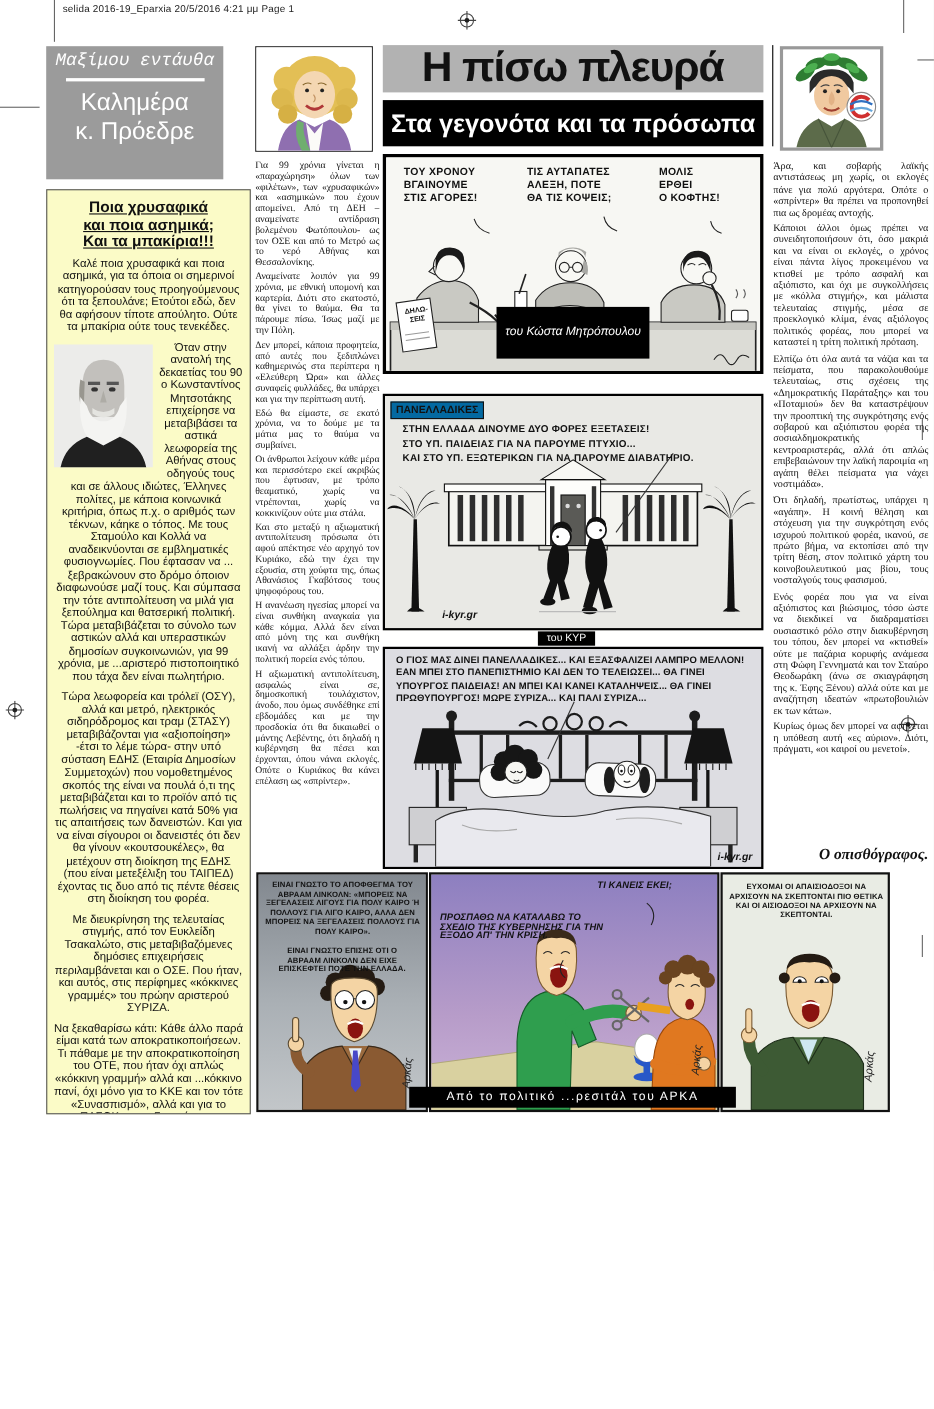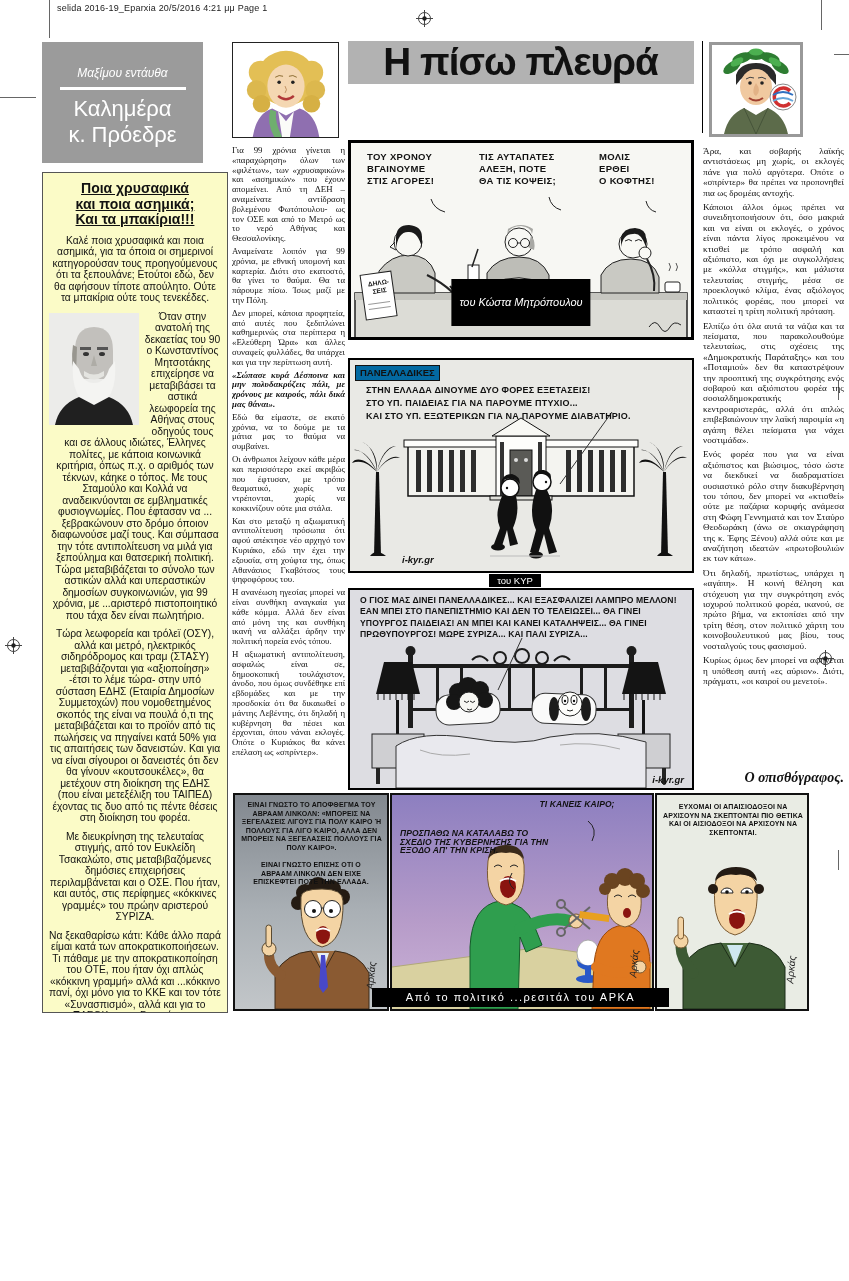--- a/index.html
+++ b/index.html
@@ -6,21 +6,21 @@
   *{box-sizing:border-box;}
   .page{position:relative;width:849px;height:1281px;background:#fff;margin:0 auto;
         font-family:"Liberation Sans",sans-serif;color:#111;overflow:hidden;}
   .abs{position:absolute;}
   .mark{background:#666;}
   .reg{position:absolute;}
   
   .print-header{left:57px;top:3px;font-size:9px;color:#222;letter-spacing:.2px;}
   
   .masthead{left:42px;top:42px;width:161px;height:121px;background:#9b9b9b;text-align:center;color:#fff;}
-  .masthead .kicker{font-family:Liberation Sans, sans-serif;font-style:italic;font-size:12px;margin-top:24px;}
+  .masthead .kicker{font-family:Liberation Mono, monospace;font-style:italic;font-size:16px;margin-top:4px;}
   .masthead .rule{width:126px;height:3px;background:#fff;margin:7px auto 6px;}
   .masthead .title{font-size:22px;font-weight:normal;line-height:26px;white-space:pre-line;}
   
   .ybox{left:42px;top:172px;width:186px;height:841px;background:#fbfbc7;border:1px solid #555;
         padding:8px 6px 6px;text-align:center;overflow:hidden;}
   .ybox .ytitle{font-size:14px;font-weight:bold;line-height:15.5px;white-space:pre-line;margin-bottom:4px;text-decoration:underline;}
   .ybox .p{font-size:10.3px;line-height:11.5px;margin-top:7px;}
   .photo{float:left;width:90px;height:112px;margin:2px 5px 2px 0;}
   
   .midcol{left:232px;top:42px;width:113px;}
@@ -159,31 +159,33 @@
       <path d="M53,44 q3,4 0,7" stroke="#c09060" fill="none"></path>
       <path d="M46,54 Q54,61 62,54" stroke="#b03838" stroke-width="2.5" fill="none"></path>
       <path d="M20,96 Q24,72 40,67 L54,74 L68,67 Q84,72 88,96 Z" fill="#8f6fb0"></path>
       <path d="M38,68 Q34,82 42,96 L50,96 Q42,80 44,70 Z" fill="#6fae6f"></path>
       <path d="M46,70 L54,80 L62,70 L58,96 L50,96 Z" fill="#fbfbf8"></path>
     </svg>
     <div class="midtext">
       <div class="p">Για 99 χρόνια γίνεται η «παραχώρηση» όλων των «φιλέτων», των «χρυσαφικών» και «ασημικών» που έχουν απομείνει. Από τη ΔΕΗ –αναμείνατε αντίδραση βολεμένου Φωτόπουλου- ως τον ΟΣΕ και από το Μετρό ως το νερό Αθήνας και Θεσσαλονίκης.</div>
       <div class="p">Αναμείνατε λοιπόν για 99 χρόνια, με εθνική υπομονή και καρτερία. Διότι στο εκατοστό, θα γίνει το θαύμα. Θα τα πάρουμε πίσω. Ίσως μαζί με την Πόλη.</div>
       <div class="p">Δεν μπορεί, κάποια προφητεία, από αυτές που ξεδιπλώνει καθημερινώς στα περίπτερα η «Ελεύθερη Ώρα» και άλλες συναφείς φυλλάδες, θα υπάρχει και για την περίπτωση αυτή.</div>
-      <div class="quote">«Σώπασε κυρά Δέσποινα και μην πολυδακρύζεις πάλι, με χρόνους με καιρούς, πάλι δικά μας θάναι».</div>
       <div class="p">Εδώ θα είμαστε, σε εκατό χρόνια, να το δούμε με τα μάτια μας το θαύμα να συμβαίνει.</div>
       <div class="p">Οι άνθρωποι λείχουν κάθε μέρα και περισσότερο εκεί ακριβώς που έφτυσαν, με τρόπο θεαματικό, χωρίς να ντρέπονται, χωρίς να κοκκινίζουν ούτε μια στάλα.</div>
       <div class="p">Και στο μεταξύ η αξιωματική αντιπολίτευση πρόσωπα ότι αφού απέκτησε νέο αρχηγό τον Κυριάκο, εδώ την έχει την εξουσία, στη χούφτα της, όπως Αθανάσιος Γκαβότσος τους ψηφοφόρους του.</div>
       <div class="p">Η ανανέωση ηγεσίας μπορεί να είναι συνθήκη αναγκαία για κάθε κόμμα. Αλλά δεν είναι από μόνη της και συνθήκη ικανή να αλλάξει άρδην την πολιτική πορεία ενός τόπου.</div>
       <div class="p">Η αξιωματική αντιπολίτευση, ασφαλώς είναι σε, δημοσκοπική τουλάχιστον, άνοδο, που όμως συνδέθηκε επί εβδομάδες και με την προσδοκία ότι θα δικαιωθεί ο μάντης Λεβέντης, ότι δηλαδή η κυβέρνηση θα πέσει και έρχονται, όπου νάναι εκλογές. Οπότε ο Κυριάκος θα κάνει επέλαση ως «σπρίντερ».</div>
     </div>
   </div>
 
   <div class="abs hdr-gray">
     <span>Η πίσω πλευρά</span>
+  </div>
+  <div class="abs hdr-black">
+    <span>Στα γεγονότα και τα πρόσωπα</span>
   </div>
   <div class="abs vrule"></div>
 
   <div class="abs cartoon c1">
     <svg width="340" height="206" viewBox="0 0 340 206">
       <rect width="340" height="206" fill="#f7f7f3"></rect>
       <rect x="4" y="150" width="332" height="46" fill="#dcdcd6" stroke="#222" stroke-width="1.5"></rect>
       <rect x="4" y="150" width="332" height="7" fill="#c6c6c0"></rect>
       <path d="M80,56 q3,10 14,13" stroke="#222" fill="none"></path>
       <path d="M198,54 q2,10 12,13" stroke="#222" fill="none"></path>
@@ -401,22 +403,22 @@
       <path d="M32,63 L44,89 M56,63 L44,89" stroke="#46543a" fill="none"></path>
       <circle cx="71" cy="52" r="13" fill="#fff" stroke="#888"></circle>
       <path d="M78,46 A9,9 0 1 0 78,58" stroke="#d03030" stroke-width="3.5" fill="none"></path>
       <path d="M61,50 Q71,44 81,50" stroke="#3070c0" stroke-width="2" fill="none"></path>
       <path d="M61,56 Q71,50 81,56" stroke="#66a6da" stroke-width="2" fill="none"></path>
     </svg>
     <div class="righttext">
       <div class="p">Άρα, και σοβαρής λαϊκής αντιστάσεως μη χωρίς, οι εκλογές πάνε για πολύ αργότερα. Οπότε ο «σπρίντερ» θα πρέπει να προπονηθεί πια ως δρομέας αντοχής.</div>
       <div class="p">Κάποιοι άλλοι όμως πρέπει να συνειδητοποιήσουν ότι, όσο μακριά και να είναι οι εκλογές, ο χρόνος είναι πάντα λίγος προκειμένου να κτισθεί με τρόπο ασφαλή και αξιόπιστο, και όχι με συγκολλήσεις με «κόλλα στιγμής», και μάλιστα τελευταίας στιγμής, μέσα σε προεκλογικό κλίμα, ένας αξιόλογος πολιτικός φορέας, που μπορεί να καταστεί η τρίτη πολιτική πρόταση.</div>
       <div class="p">Ελπίζω ότι όλα αυτά τα νάζια και τα πείσματα, που παρακολουθούμε τελευταίως, στις σχέσεις της «Δημοκρατικής Παράταξης» και του «Ποταμιού» δεν θα καταστρέψουν την προοπτική της συγκρότησης ενός σοβαρού και αξιόπιστου φορέα της σοσιαλδημοκρατικής κεντροαριστεράς, αλλά ότι απλώς επιβεβαιώνουν την λαϊκή παροιμία «η αγάπη θέλει πείσματα για νάχει νοστιμάδα».</div>
+      <div class="p">Ότι δηλαδή, πρωτίστως, υπάρχει η «αγάπη». Η κοινή θέληση και στόχευση για την συγκρότηση ενός ισχυρού πολιτικού φορέα, ικανού, σε πρώτο βήμα, να εκτοπίσει από την τρίτη θέση, στον πολιτικό χάρτη του κοινοβουλευτικού μας βίου, τους νοσταλγούς τους φασισμού.</div>
       <div class="p">Ενός φορέα που για να είναι αξιόπιστος και βιώσιμος, τόσο ώστε να διεκδικεί να διαδραματίσει ουσιαστικό ρόλο στην διακυβέρνηση του τόπου, δεν μπορεί να «κτισθεί» ούτε με παζάρια κορυφής ανάμεσα στη Φώφη Γεννηματά και τον Σταύρο Θεοδωράκη (άνω σε σκιαγράφηση της κ. Έφης Ξένου) αλλά ούτε και με αναζήτηση ιδεατών «πρωτοβουλιών εκ των κάτω».</div>
-      <div class="p">Ότι δηλαδή, πρωτίστως, υπάρχει η «αγάπη». Η κοινή θέληση και στόχευση για την συγκρότηση ενός ισχυρού πολιτικού φορέα, ικανού, σε πρώτο βήμα, να εκτοπίσει από την τρίτη θέση, στον πολιτικό χάρτη του κοινοβουλευτικού μας βίου, τους νοσταλγούς τους φασισμού.</div>
       <div class="p">Κυρίως όμως δεν μπορεί να αφήνεται η υπόθεση αυτή «ες αύριον». Διότι, πράγματι, «οι καιροί ου μενετοί».</div>
     </div>
     <div class="signoff">Ο οπισθόγραφος.</div>
   </div>
 
   <div class="abs arkas">
     <div class="panel ap1">
       <svg width="152" height="214" viewBox="0 0 152 214">
         <g fill="#241b13">
           <circle cx="70" cy="98" r="9"></circle>
@@ -478,21 +480,21 @@
             <circle cx="233" cy="82" r="9"></circle>
             <circle cx="245" cy="86" r="8"></circle>
           <circle cx="251" cy="96" r="7"></circle>
             <circle cx="213" cy="94" r="6"></circle>
         </g>
         <path d="M222,102 q4,-4 8,0 M236,102 q4,-4 8,0" stroke="#222" fill="none"></path>
         <ellipse cx="235" cy="118" rx="4" ry="5" fill="#8a1410"></ellipse>
         <path d="M196,26 q10,8 4,20" stroke="#222" fill="none"></path>
         <path d="M120,78 q-6,10 2,16" stroke="#222" fill="none"></path>
       </svg>
-      <div class="abs atext a2b1">ΤΙ ΚΑΝΕΙΣ ΚΑΙΡΟ;</div>
+      <div class="abs atext a2b1">ΤΙ ΚΑΝΕΙΣ ΕΚΕΙ;</div>
       <div class="abs atext a2b2">ΠΡΟΣΠΑΘΩ ΝΑ ΚΑΤΑΛΑΒΩ ΤΟ ΣΧΕΔΙΟ ΤΗΣ ΚΥΒΕΡΝΗΣΗΣ ΓΙΑ ΤΗΝ ΕΞΟΔΟ ΑΠ' ΤΗΝ ΚΡΙΣΗ.</div>
       <div class="arkas-sig" style="right:4px;bottom:40px">Αρκάς</div>
     </div>
     <div class="panel ap3">
       <svg width="150" height="214" viewBox="0 0 150 214">
         <path d="M26,214 L26,172 Q38,150 64,148 L78,158 L92,148 Q118,150 128,172 L128,214 Z" fill="#3d5a34" stroke="#1c2c18"></path>
         <path d="M64,148 L78,172 L92,148" fill="#46663c" stroke="#1c2c18"></path>
         <path d="M70,150 L78,170 L86,150 Z" fill="#cfe8f0"></path>
         <path d="M58,90 Q54,134 78,140 Q102,134 100,94 Q100,78 79,78 Q58,78 58,90 Z" fill="#f4d4a4" stroke="#7a5a32"></path>
         <path d="M58,86 Q60,72 79,72 Q98,72 100,86 Q90,78 79,80 Q66,78 58,86 Z" fill="#241b13"></path>

